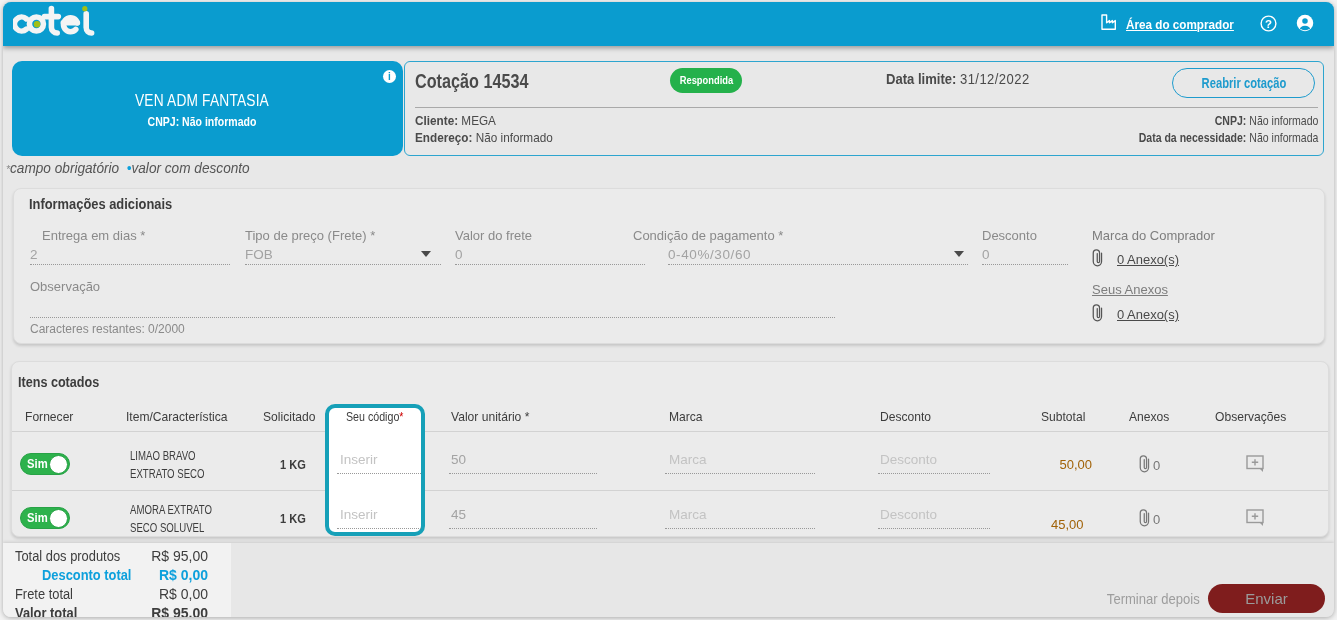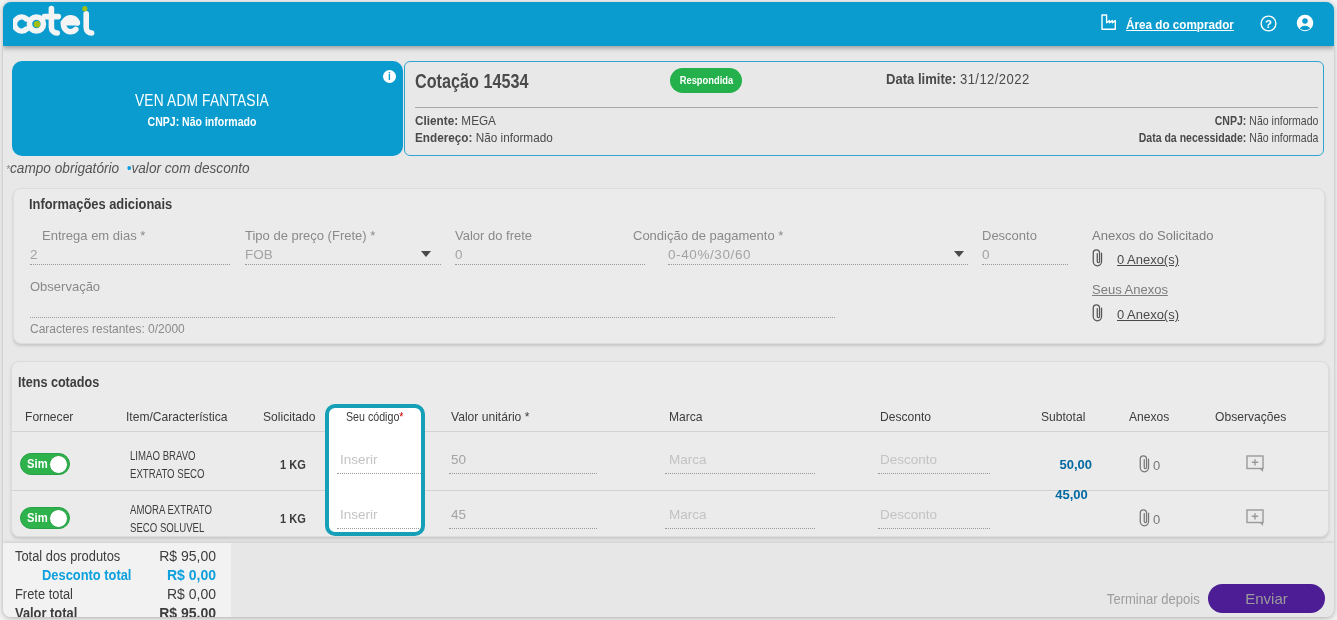--- a/index.html
+++ b/index.html
@@ -59,31 +59,31 @@
   .tealbox { position:absolute; left:322px; top:402px; width:100px; height:132px; background:#fff;
              border:4px solid #16a0b8; border-radius:10px; }
   .toggle { position:absolute; width:50px; height:22px; background:#2db24c; border:1px solid #28a246;
             border-radius:12px; color:#fff; font-size:12.5px; font-weight:bold; }
   .toggle span { position:absolute; left:6px; top:3px; transform:scaleX(.9); transform-origin:0 0; }
   .toggle i { position:absolute; right:1px; top:0.5px; width:19px; height:19px; background:#fff;
               border:1px solid #28a246; border-radius:50%; }
   .iname { position:absolute; font-size:12.5px; color:#3d3d3d; text-align:left; line-height:18px; transform:scaleX(.77); transform-origin:0 0; white-space:nowrap; }
   .solic { position:absolute; font-size:13px; font-weight:bold; color:#3d3d3d; transform:scaleX(.85); transform-origin:0 0; }
   .ph { color:#c3c3c3; }
-  .subt { position:absolute; font-size:13px; font-weight:bold; color:#0369a1; }
+  .subt { position:absolute; font-size:13px; font-weight:normal; color:#a16207; }
   
   .footer { position:absolute; left:0; top:541px; width:100%; height:74px; background:#e7e7e7;
             box-shadow:0 -1px 3px rgba(0,0,0,.12); }
   .totals { position:absolute; left:0; top:0; width:228px; height:74px; background:#f2f2f2;
             font-size:14px; color:#3d3d3d; }
   .totals div { position:absolute; left:12px; width:205px; }
-  .totals .val { position:absolute; right:4px; text-align:center; }
+  .totals .val { position:absolute; right:12px; text-align:center; }
   .blue { color:#0da0dc; font-weight:bold;padding-left:27px; }
   .terminar { position:absolute; right:134px; top:47px; font-size:15px; color:#9d9d9d; transform:scaleX(.87); transform-origin:100% 0; white-space:nowrap; }
-  .enviar { position:absolute; right:9px; top:41px; width:117px; height:29px; background:#4c1d95;
+  .enviar { position:absolute; right:9px; top:41px; width:117px; height:29px; background:#7f1d1d;
             border-radius:15px; color:#9b9b9b; font-size:15px; text-align:center; line-height:29px; }
 </style>
 </head>
 <body>
 <div class="app">
 
   <div class="hdr">
     <svg style="position:absolute;left:10px;top:3px" width="84" height="31" viewBox="0 0 84 31">
       <g fill="none" stroke="#f4f4f4" stroke-width="5.6" stroke-linecap="round">
         <path d="M13.4 13.9 A7 7 0 1 0 13.4 24.1"></path>
@@ -117,41 +117,42 @@
 
   <div class="toppanel"></div>
   <div class="bluecard">
     <div class="nm sxc">VEN ADM FANTASIA</div>
     <div class="cnpj sxc">CNPJ: Não informado</div>
     <div class="infoicon">i</div>
   </div>
   <div class="cot-title"><span style="display:inline-block;transform:scaleX(.81);transform-origin:0 0;white-space:nowrap">Cotação 14534</span></div>
   <div class="badge"><span>Respondida</span></div>
   <div class="datalimite sx"><b>Data limite:</b> <span style="letter-spacing:.5px">31/12/2022</span></div>
+  <div class="reabrir"><span>Reabrir cotação</span></div>
   <div class="sepline"></div>
   <div class="clientes sx"><b class="lb">Cliente:</b> MEGA<br><b class="lb">Endereço:</b> Não informado</div>
   <div class="rightinfo sxr"><b class="lb">CNPJ:</b> Não informado<br><b class="lb">Data da necessidade:</b> Não informada</div>
 
   <div class="legend" style="transform:scaleX(.94);transform-origin:0 0;white-space:nowrap;left:3px;"><span style="font-size:11px;color:#888">*</span>campo obrigatório&nbsp; <span style="color:#0da0dc">•</span>valor com desconto</div>
 
   <div class="panel p-info"></div>
   <div class="ptitle" style="left:26px;top:194px;transform:scaleX(.92);transform-origin:0 0;">Informações adicionais</div>
   <div class="flabel" style="left:27px;top:226px;margin-left:12px;">Entrega em dias *</div>
   <div class="fval" style="left:27px;top:245px;width:200px;padding-bottom:2px;">2</div>
   <div class="flabel" style="left:242px;top:226px;">Tipo de preço (Frete) *</div>
   <div class="fval" style="left:242px;top:245px;width:196px;padding-bottom:2px;">FOB</div>
   <div class="arrow" style="left:418px;top:249px;"></div>
   <div class="flabel" style="left:452px;top:226px;">Valor do frete</div>
   <div class="fval" style="left:452px;top:245px;width:190px;padding-bottom:2px;">0</div>
   <div class="flabel" style="left:630px;top:226px;">Condição de pagamento *</div>
   <div class="fval" style="left:665px;top:245px;width:300px;padding-bottom:2px;"><span style="letter-spacing:.6px">0-40%/30/60</span></div>
   <div class="arrow" style="left:951px;top:249px;"></div>
   <div class="flabel" style="left:979px;top:226px;">Desconto</div>
   <div class="fval" style="left:979px;top:245px;width:86px;padding-bottom:2px;">0</div>
-  <div class="flabel" style="left:1089px;top:226px;color:#7d7d7d;">Anexos do Solicitado</div>
+  <div class="flabel" style="left:1089px;top:226px;color:#7d7d7d;">Marca do Comprador</div>
   <svg style="position:absolute;left:1089px;top:246px" width="11" height="19" viewBox="0 0 10.5 19">
     <path d="M9.3 5.2 V13.6 A4.15 4.15 0 0 1 1.0 13.6 V4.9 A3.15 3.15 0 0 1 7.3 4.9 V13.4 A1.15 1.15 0 0 1 5.0 13.4 V5.6" fill="none" stroke="#555" stroke-width="1.25" stroke-linecap="round"></path>
   </svg>
   <div class="alink" style="position:absolute;left:1114px;top:250px;transform:scaleX(.96);transform-origin:0 0;">0 Anexo(s)</div>
   <div class="flabel" style="left:27px;top:277px;">Observação</div>
   <div style="position:absolute;left:27px;top:290px;width:805px;height:26px;border-bottom:1px dotted #999;"></div>
   <div class="flabel" style="left:27px;top:320px;font-size:12px;">Caracteres restantes: 0/2000</div>
   <div class="flabel" style="left:1089px;top:280px;color:#7d7d7d;text-decoration:underline;">Seus Anexos</div>
   <svg style="position:absolute;left:1089px;top:301px" width="11" height="19" viewBox="0 0 10.5 19">
     <path d="M9.3 5.2 V13.6 A4.15 4.15 0 0 1 1.0 13.6 V4.9 A3.15 3.15 0 0 1 7.3 4.9 V13.4 A1.15 1.15 0 0 1 5.0 13.4 V5.6" fill="none" stroke="#555" stroke-width="1.25" stroke-linecap="round"></path>
@@ -198,21 +199,21 @@
   <div class="toggle" style="left:17px;top:505px;">
       <span>Sim</span>
       <i></i>
     </div>
   <div class="iname" style="left:127px;top:499px;">AMORA EXTRATO<br>SECO SOLUVEL</div>
   <div class="solic" style="left:277px;top:509px;">1 KG</div>
   <div class="fval ph" style="left:334px;top:505px;width:84px;padding-left:3px;padding-bottom:6px;">Inserir</div>
   <div class="fval" style="left:446px;top:505px;width:148px;padding-left:2px;padding-bottom:6px;">45</div>
   <div class="fval ph" style="left:662px;top:505px;width:150px;padding-left:4px;padding-bottom:6px;">Marca</div>
   <div class="fval ph" style="left:875px;top:505px;width:112px;padding-left:2px;padding-bottom:6px;">Desconto</div>
-  <div class="subt" style="left:1048px;top:485px;width:41px;text-align:center;">45,00</div>
+  <div class="subt" style="left:1048px;top:515px;width:41px;text-align:left;">45,00</div>
   <svg style="position:absolute;left:1136px;top:506px" width="11" height="19" viewBox="0 0 10.5 19">
     <path d="M9.3 5.2 V13.6 A4.15 4.15 0 0 1 1.0 13.6 V4.9 A3.15 3.15 0 0 1 7.3 4.9 V13.4 A1.15 1.15 0 0 1 5.0 13.4 V5.6" fill="none" stroke="#777" stroke-width="1.25" stroke-linecap="round"></path>
   </svg>
   <div style="position:absolute;left:1150px;top:510px;font-size:13px;color:#777;">0</div>
   <svg style="position:absolute;left:1243px;top:507px" width="21" height="18" viewBox="0 0 21 18">
     <rect x="1" y="1" width="16" height="12.5" fill="none" stroke="#9a9a9a" stroke-width="1.4"></rect>
     <path d="M9 4.2 v6.2 M5.8 7.3 h6.4" stroke="#9a9a9a" stroke-width="1.4"></path>
     <path d="M13.5 13.5 l3.5 3.5 v-3.5 z" fill="#9a9a9a"></path>
   </svg>
 

